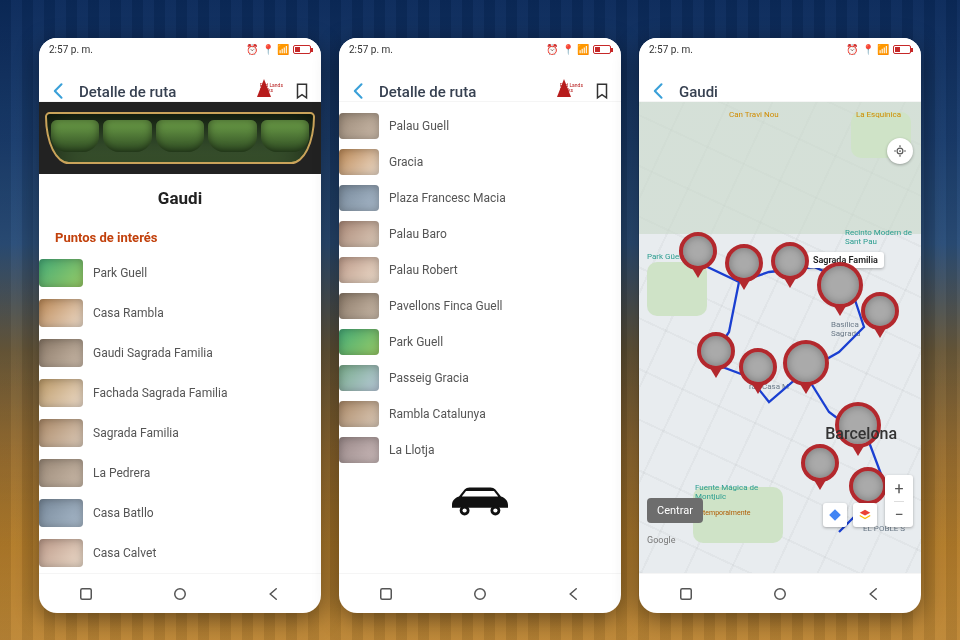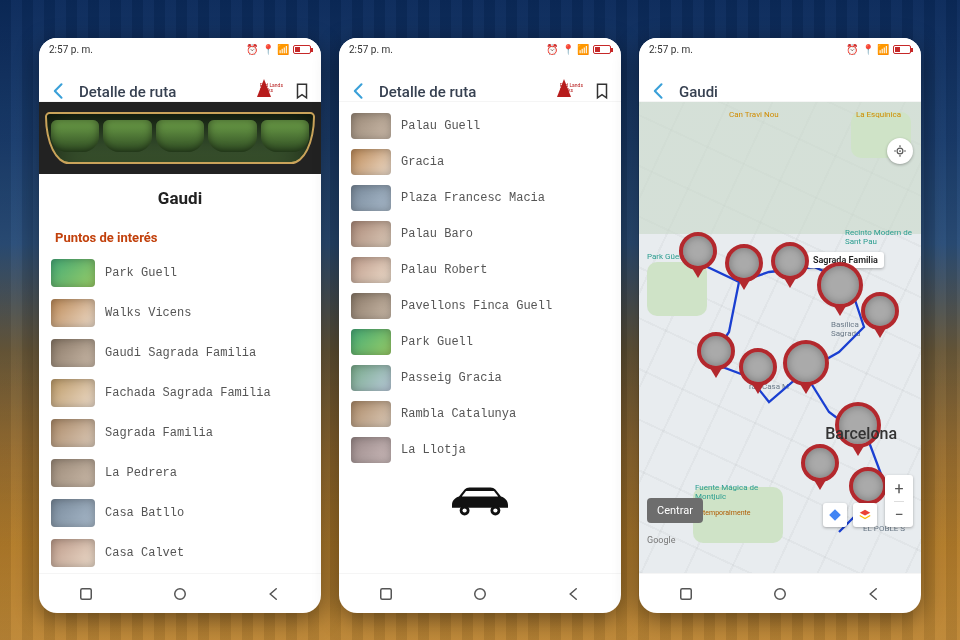--- a/index.html
+++ b/index.html
@@ -61,21 +61,21 @@
   .content { flex:1; overflow:hidden; display:flex; flex-direction:column; }
   .hero { width:100%; height:140px; background:#222; position:relative; }
   .hero .frame { position:absolute; inset:10px 6px; border:2px solid #caa35a; border-radius:6px 6px 30px 30px / 6px 6px 60px 60px;
     background: linear-gradient(180deg,#1b2a16,#324a2a 60%,#4a6a3a);
     box-shadow: inset 0 0 30px rgba(0,0,0,0.6);
   }
   .hero .cols { position:absolute; inset:18px 12px 22px; display:flex; gap:4px; }
   .hero .cols span { flex:1; background: linear-gradient(180deg,#6fa34a,#2e4a22); border-radius:6px 6px 16px 16px; box-shadow: inset 0 0 8px rgba(0,0,0,0.5);}
   .route-title { text-align:center; font-weight:700; font-size:17px; color:#222; padding:14px 0 16px; }
   .section-h { font-weight:700; font-size:13px; color:#c2410c; padding: 6px 16px 8px; }
-  .poi-list { padding: 0 12px; font-family: Liberation Mono, monospace; }
+  .poi-list { padding: 0 0; }
   .poi-row { display:flex; align-items:center; gap:10px; padding:6px 0; }
   .thumb { width:44px; height:28px; border-radius:4px; background:#888; flex:0 0 auto;
     box-shadow: inset 0 0 10px rgba(0,0,0,0.3); }
   .poi-label { font-size:12px; color:#555; }
   .phone2 .poi-row { padding:5px 0; }
   .phone2 .thumb { width:40px; height:26px; }
 
   .car { margin: 14px auto 8px; width:70px; height:36px; }
 
   .navbar {
@@ -175,21 +175,21 @@
     </div>
     <div class="route-title">Gaudi</div>
     <div class="section-h">Puntos de interés</div>
     <div class="poi-list">
       <div class="poi-row">
           <span class="thumb t0"></span>
           <span class="poi-label">Park Guell</span>
         </div>
       <div class="poi-row">
           <span class="thumb t1"></span>
-          <span class="poi-label">Walks Vicens</span>
+          <span class="poi-label">Casa Rambla</span>
         </div>
       <div class="poi-row">
           <span class="thumb t2"></span>
           <span class="poi-label">Gaudi Sagrada Familia</span>
         </div>
       <div class="poi-row">
           <span class="thumb t3"></span>
           <span class="poi-label">Fachada Sagrada Familia</span>
         </div>
       <div class="poi-row">

